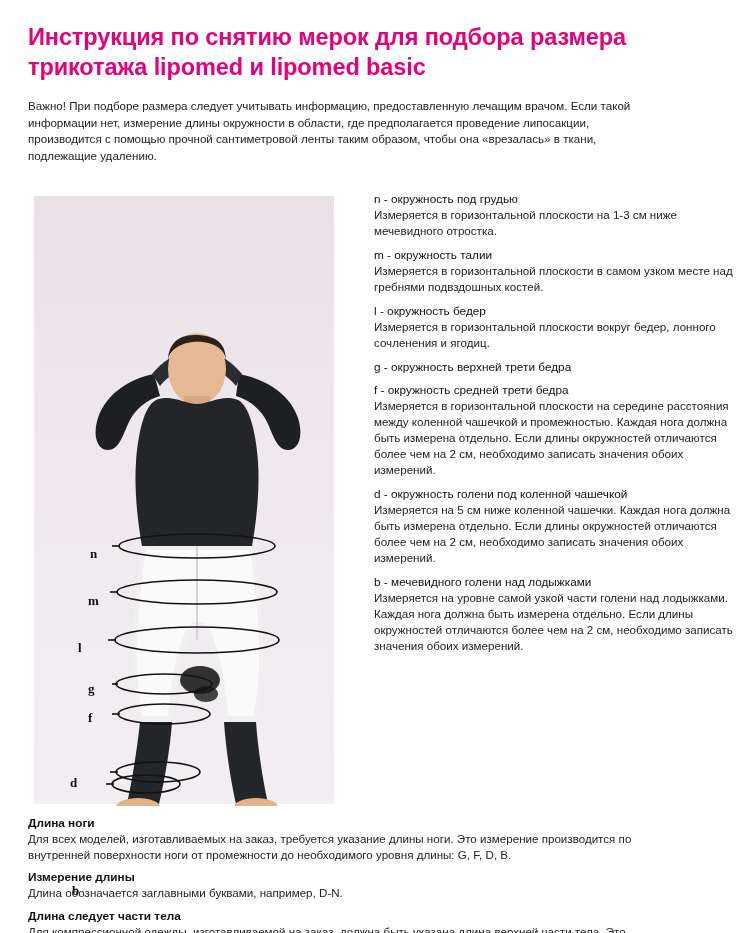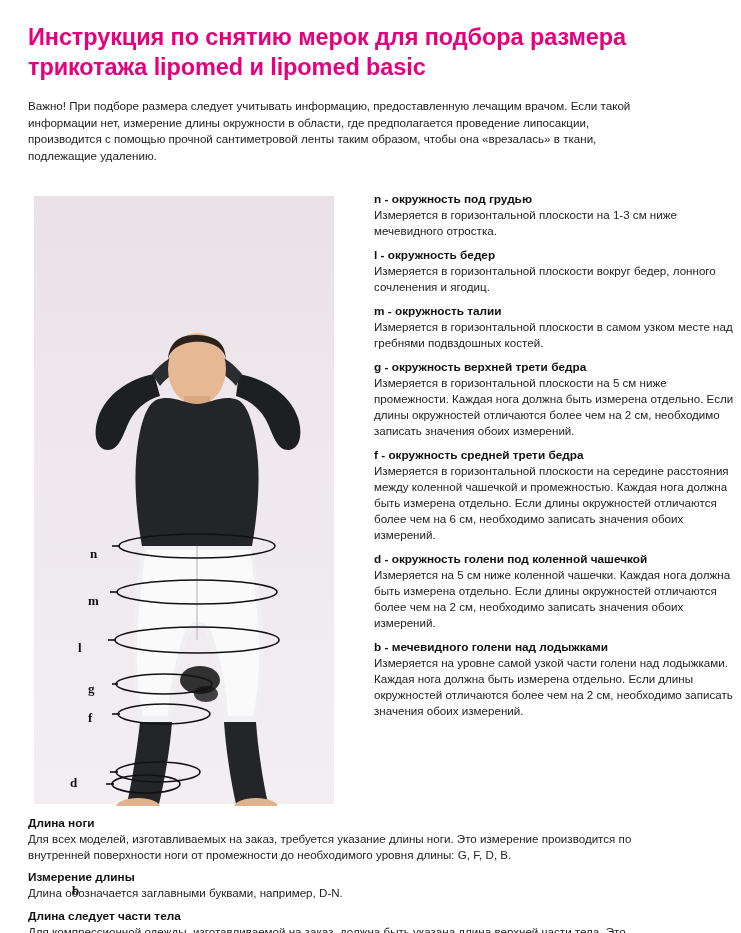--- a/index.html
+++ b/index.html
@@ -52,21 +52,21 @@
   .right-col {
     width: 368px;
     flex: 0 0 368px;
     padding-top: 2px;
   }
   .meas-block {
     margin-bottom: 9px;
   }
   .meas-head {
     font-size: 11.8px;
-    font-weight: bold;
+    font-weight: normal;
     color: #111;
     margin-bottom: 1px;
   }
   .meas-body {
     font-size: 11.6px;
     line-height: 1.38;
     color: #222;
   }
 
   
@@ -200,34 +200,33 @@
         <span class="label" style="left:38px; top:689px;">b</span>
       </div>
     </div>
 
     <div class="right-col">
       <div class="meas-block">
         <div class="meas-head">n - окружность под грудью</div>
         <div class="meas-body">Измеряется в горизонтальной плоскости на 1-3 см ниже мечевидного отростка.</div>
       </div>
       <div class="meas-block">
+        <div class="meas-head">m - окружность талии</div>
+        <div class="meas-body">Измеряется в горизонтальной плоскости в самом узком месте над гребнями подвздошных костей.</div>
+      </div>
+      <div class="meas-block">
         <div class="meas-head">l - окружность бедер</div>
         <div class="meas-body">Измеряется в горизонтальной плоскости вокруг бедер, лонного сочленения и ягодиц.</div>
       </div>
       <div class="meas-block">
-        <div class="meas-head">m - окружность талии</div>
-        <div class="meas-body">Измеряется в горизонтальной плоскости в самом узком месте над гребнями подвздошных костей.</div>
-      </div>
-      <div class="meas-block">
         <div class="meas-head">g - окружность верхней трети бедра</div>
-        <div class="meas-body">Измеряется в горизонтальной плоскости на 5 см ниже промежности. Каждая нога должна быть измерена отдельно. Если длины окружностей отличаются более чем на 2 см, необходимо записать значения обоих измерений.</div>
       </div>
       <div class="meas-block">
         <div class="meas-head">f - окружность средней трети бедра</div>
-        <div class="meas-body">Измеряется в горизонтальной плоскости на середине расстояния между коленной чашечкой и промежностью. Каждая нога должна быть измерена отдельно. Если длины окружностей отличаются более чем на 6 см, необходимо записать значения обоих измерений.</div>
+        <div class="meas-body">Измеряется в горизонтальной плоскости на середине расстояния между коленной чашечкой и промежностью. Каждая нога должна быть измерена отдельно. Если длины окружностей отличаются более чем на 2 см, необходимо записать значения обоих измерений.</div>
       </div>
       <div class="meas-block">
         <div class="meas-head">d - окружность голени под коленной чашечкой</div>
         <div class="meas-body">Измеряется на 5 см ниже коленной чашечки. Каждая нога должна быть измерена отдельно. Если длины окружностей отличаются более чем на 2 см, необходимо записать значения обоих измерений.</div>
       </div>
       <div class="meas-block">
         <div class="meas-head">b - мечевидного голени над лодыжками</div>
         <div class="meas-body">Измеряется на уровне самой узкой части голени над лодыжками. Каждая нога должна быть измерена отдельно. Если длины окружностей отличаются более чем на 2 см, необходимо записать значения обоих измерений.</div>
       </div>
     </div>

